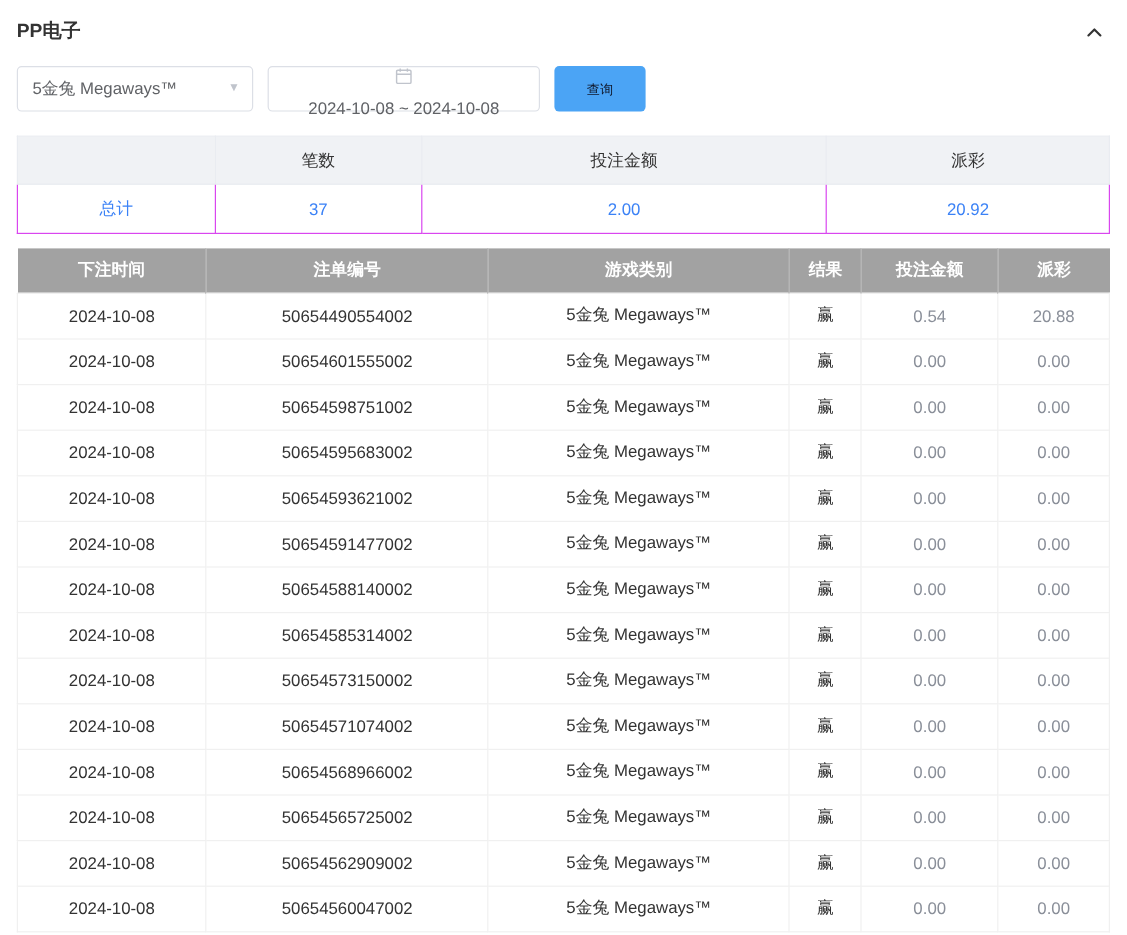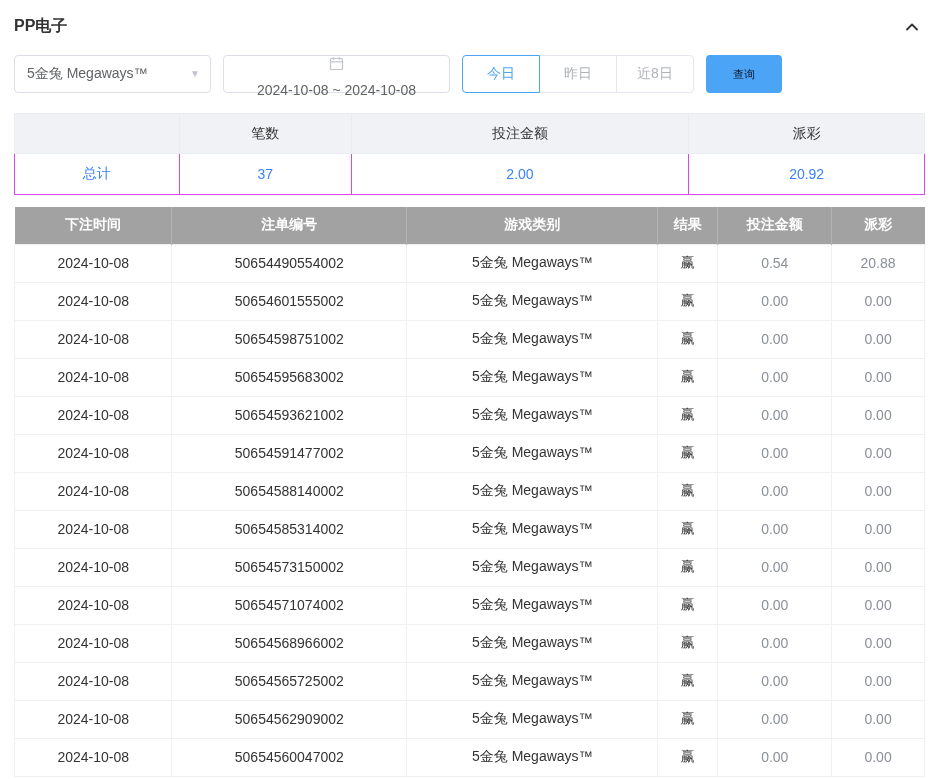--- a/index.html
+++ b/index.html
@@ -98,25 +98,20 @@
       <svg width="15" height="15" viewBox="0 0 15 15">
           <rect x="1.5" y="2.5" width="12" height="11" rx="1" fill="none" stroke="#c0c4cc" stroke-width="1.2"></rect>
           <line x1="1.5" y1="5.8" x2="13.5" y2="5.8" stroke="#c0c4cc" stroke-width="1.2"></line>
           <line x1="4.5" y1="1" x2="4.5" y2="3.8" stroke="#c0c4cc" stroke-width="1.2"></line>
           <line x1="10.5" y1="1" x2="10.5" y2="3.8" stroke="#c0c4cc" stroke-width="1.2"></line>
         </svg>
     </span>
     <span>2024-10-08 ~ 2024-10-08</span>
   </div>
 
-  <div class="btn-group">
-    <button class="range-btn active">今日</button>
-    <button class="range-btn">昨日</button>
-    <button class="range-btn">近8日</button>
-  </div>
 
   <button class="search-btn">查询</button>
 </div>
 
 <table class="summary-table">
   <colgroup>
     <col style="width:18.1%">
       <col style="width:18.9%">
       <col style="width:37.1%">
       <col style="width:25.9%">

